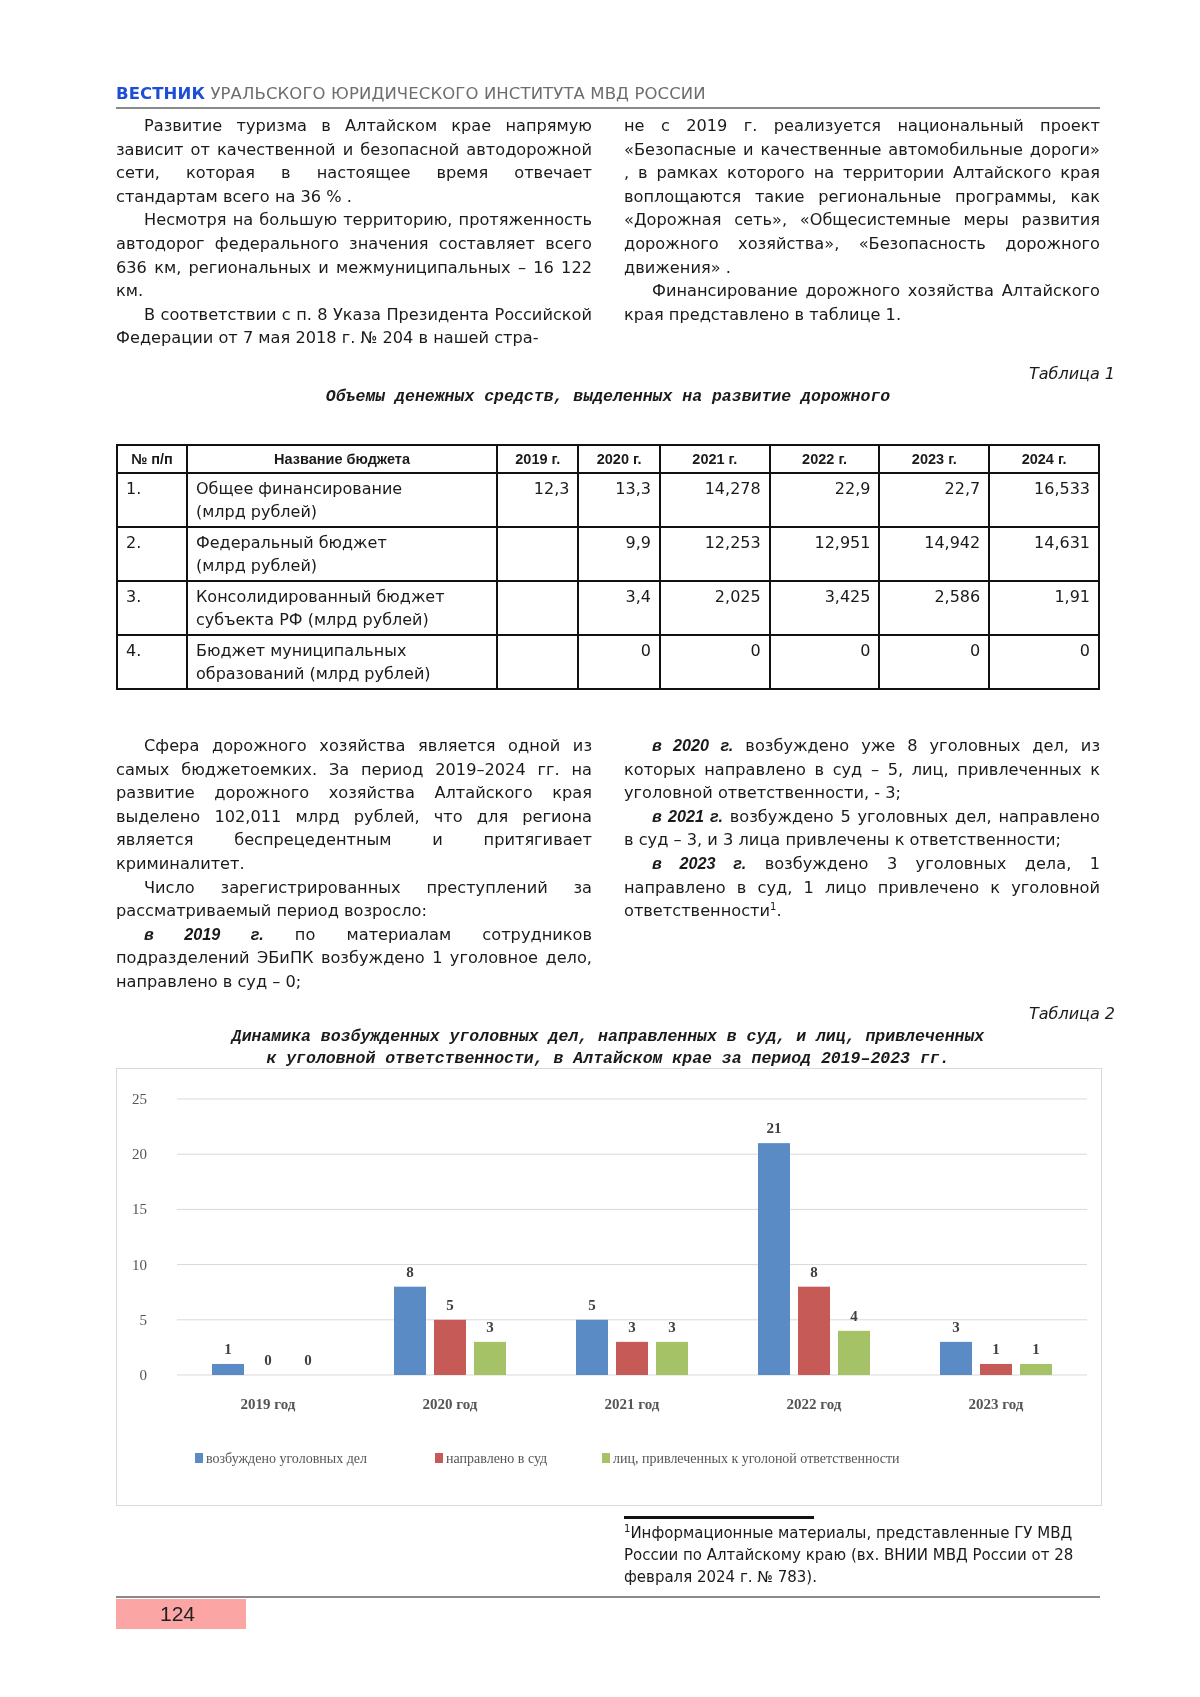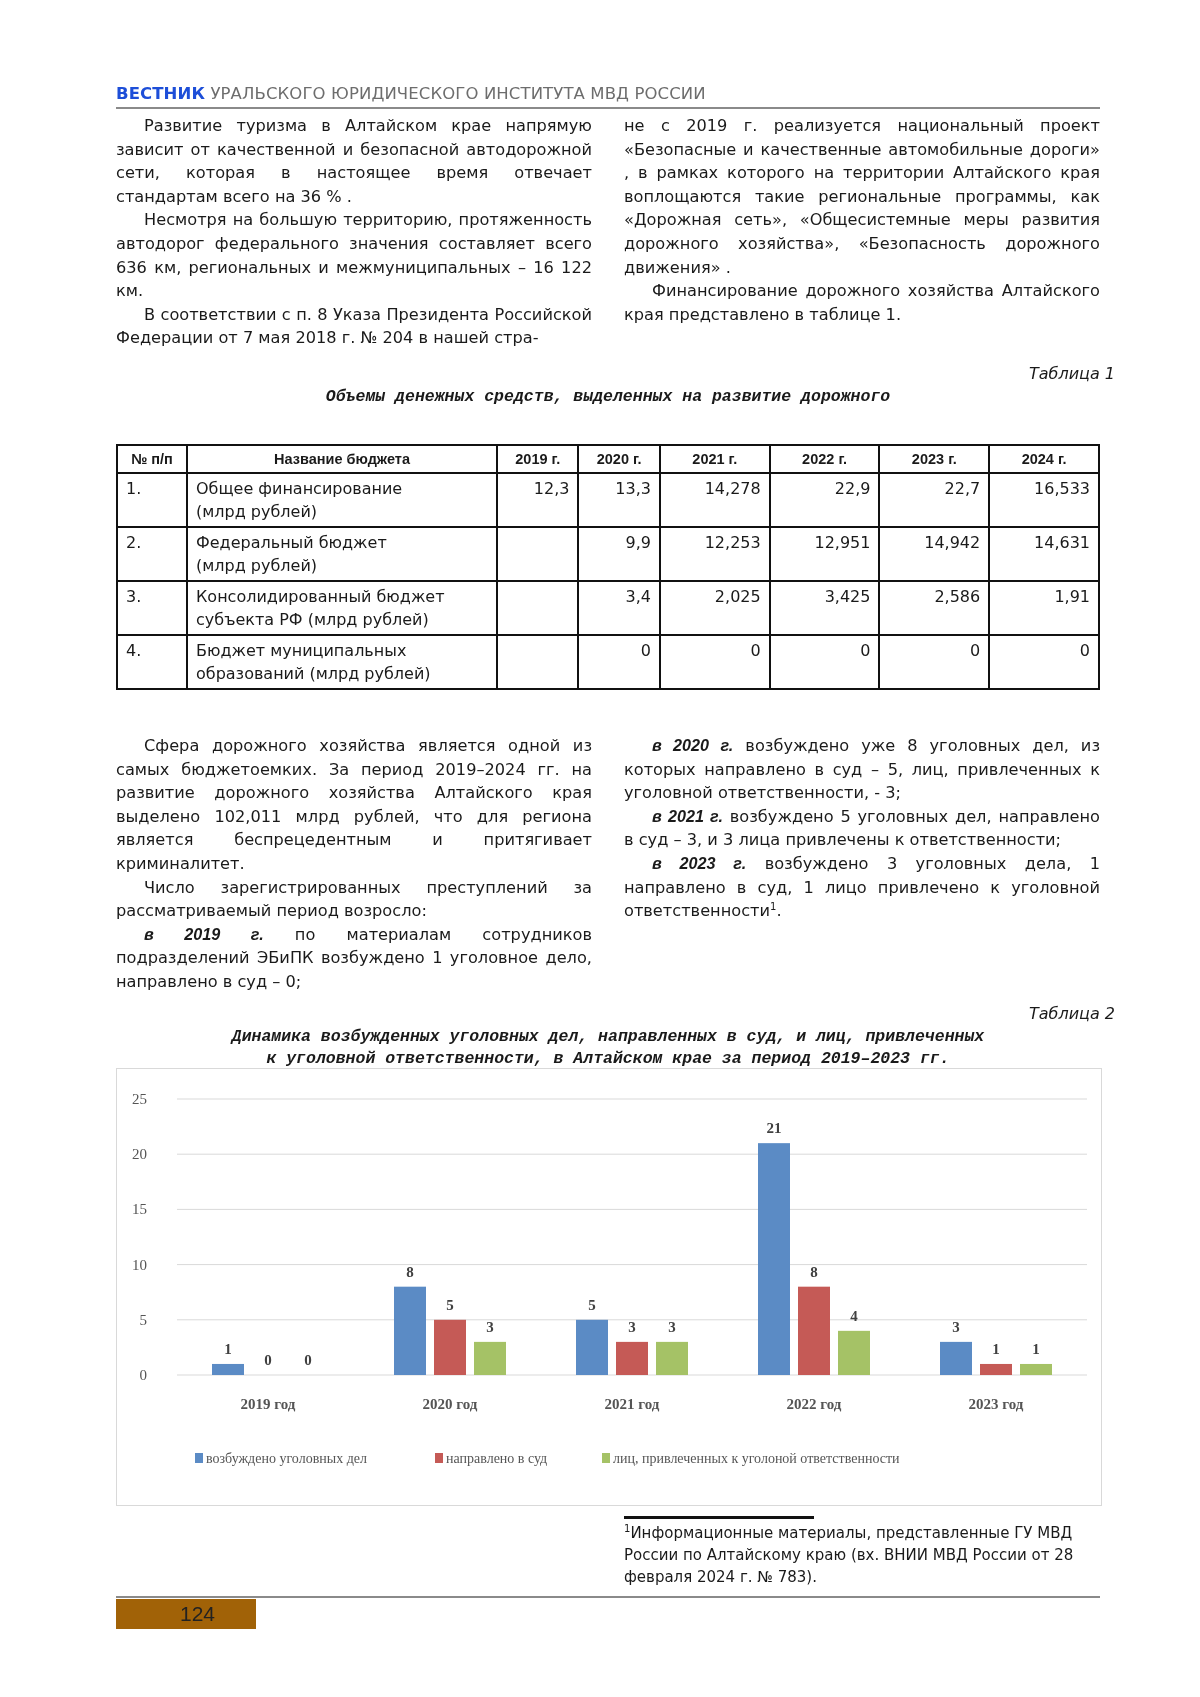--- a/index.html
+++ b/index.html
@@ -33,22 +33,22 @@
   table.budget td.num { text-align: right; }
   table.budget td.idx { width: 52px; }
 
   .chart-frame { position: absolute; left: 116px; top: 1068px; width: 984px; height: 436px;
                  border: 1.5px solid #d9d9d9; background: #fff; }
   .chart-frame svg { position: absolute; left: 0; top: 0; }
 
   .fn-rule { position: absolute; left: 624px; top: 1516px; width: 190px; height: 3px; background: #111; }
   .footnote { position: absolute; left: 624px; top: 1522px; width: 476px; font-size: 15px; line-height: 22px; }
   .bottom-rule { position: absolute; left: 116px; top: 1596px; width: 984px; height: 2px; background: #8a8a8a; }
-  .page-num { position: absolute; left: 116px; top: 1599px; width: 140px; height: 30px; background: #a16207;
-              font-size: 21px; line-height: 30px; padding-left: 64px; box-sizing: border-box; color: #222;
+  .page-num { position: absolute; left: 116px; top: 1599px; width: 130px; height: 30px; background: #fca5a5;
+              font-size: 21px; line-height: 30px; padding-left: 44px; box-sizing: border-box; color: #222;
               font-family: "Liberation Sans", sans-serif; }
 </style>
 </head>
 <body>
 
 <div class="page">
 
   <div class="running-head"><b>ВЕСТНИК</b><span> УРАЛЬСКОГО ЮРИДИЧЕСКОГО ИНСТИТУТА МВД РОССИИ</span></div>
   <div class="head-rule"></div>
 

